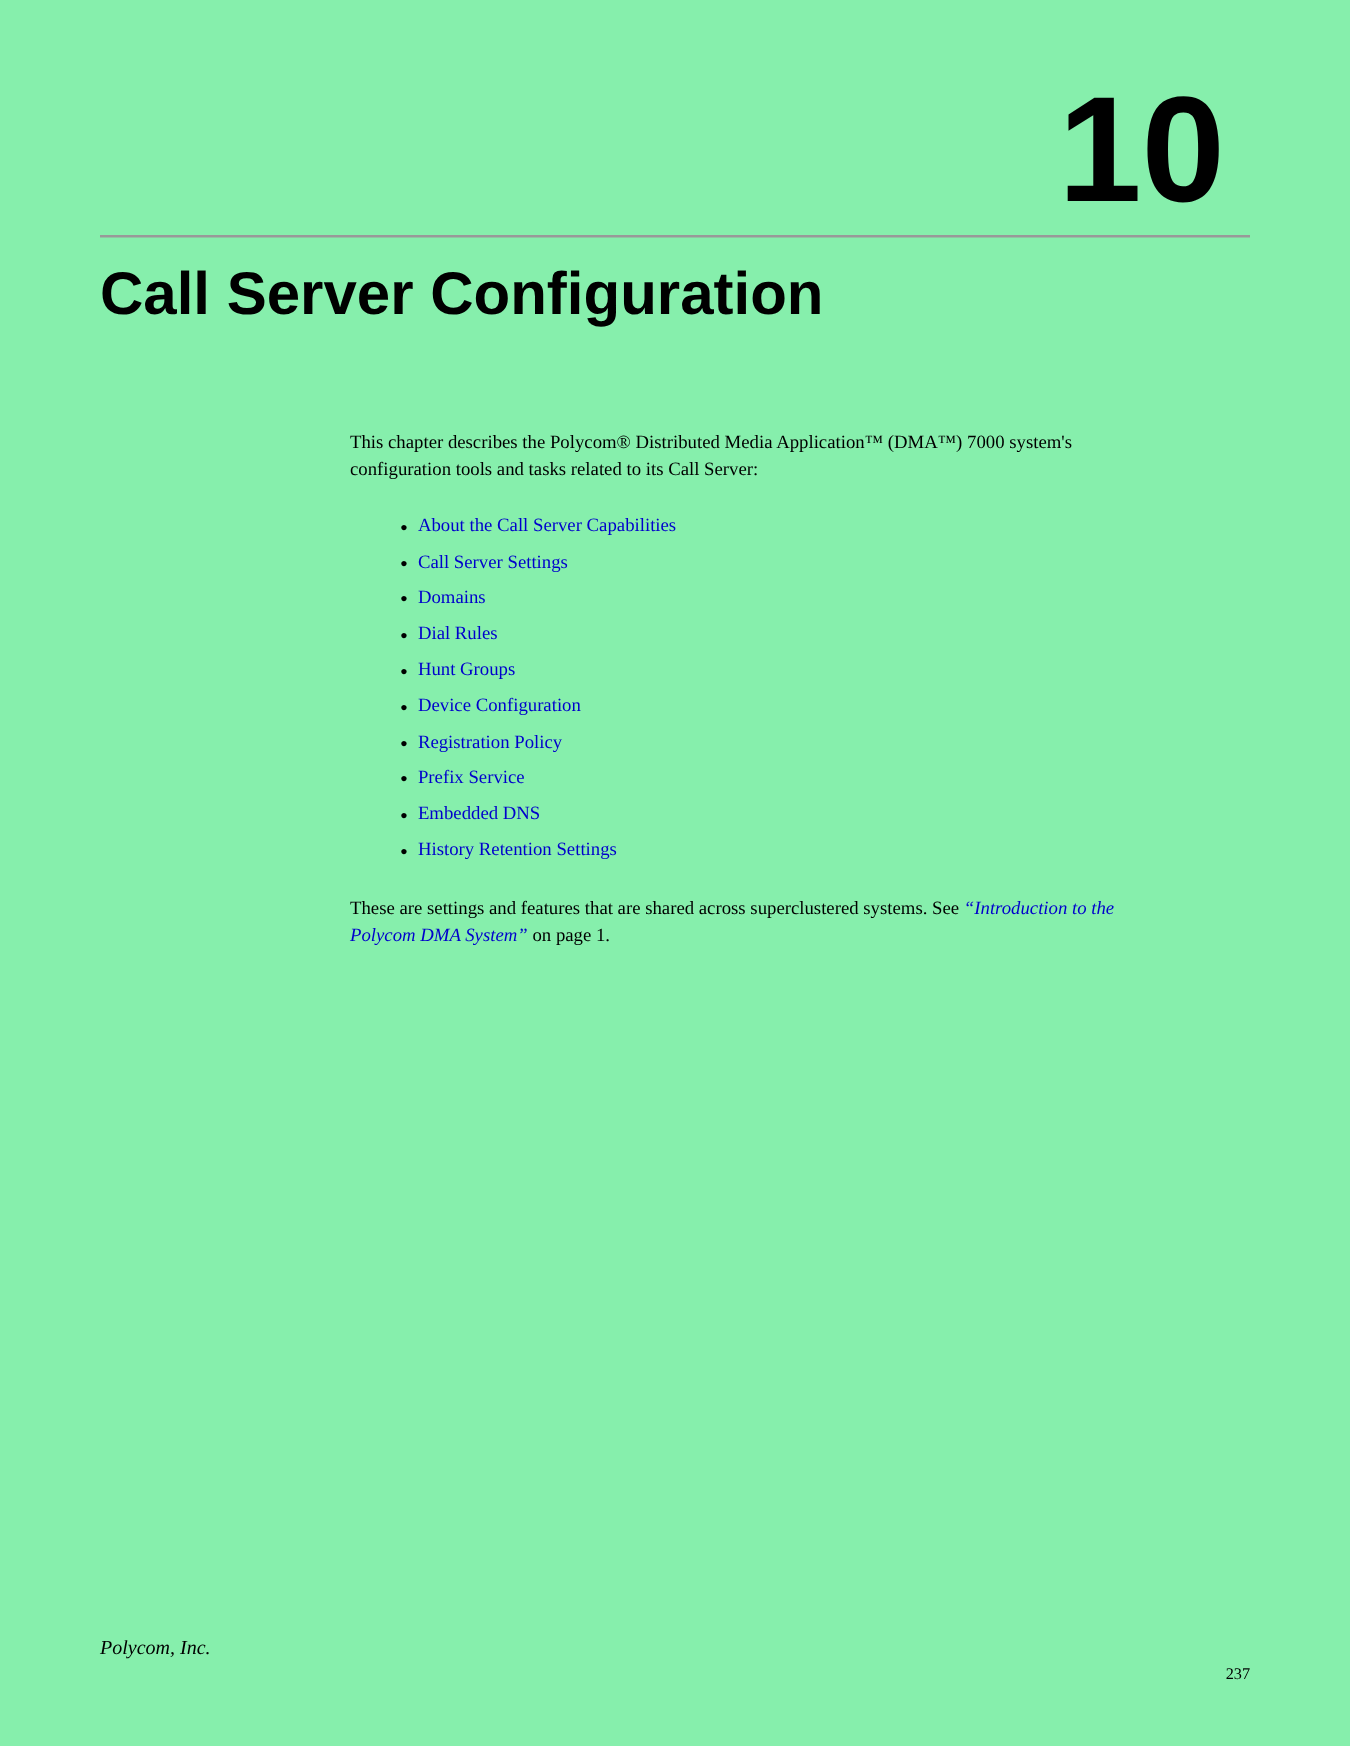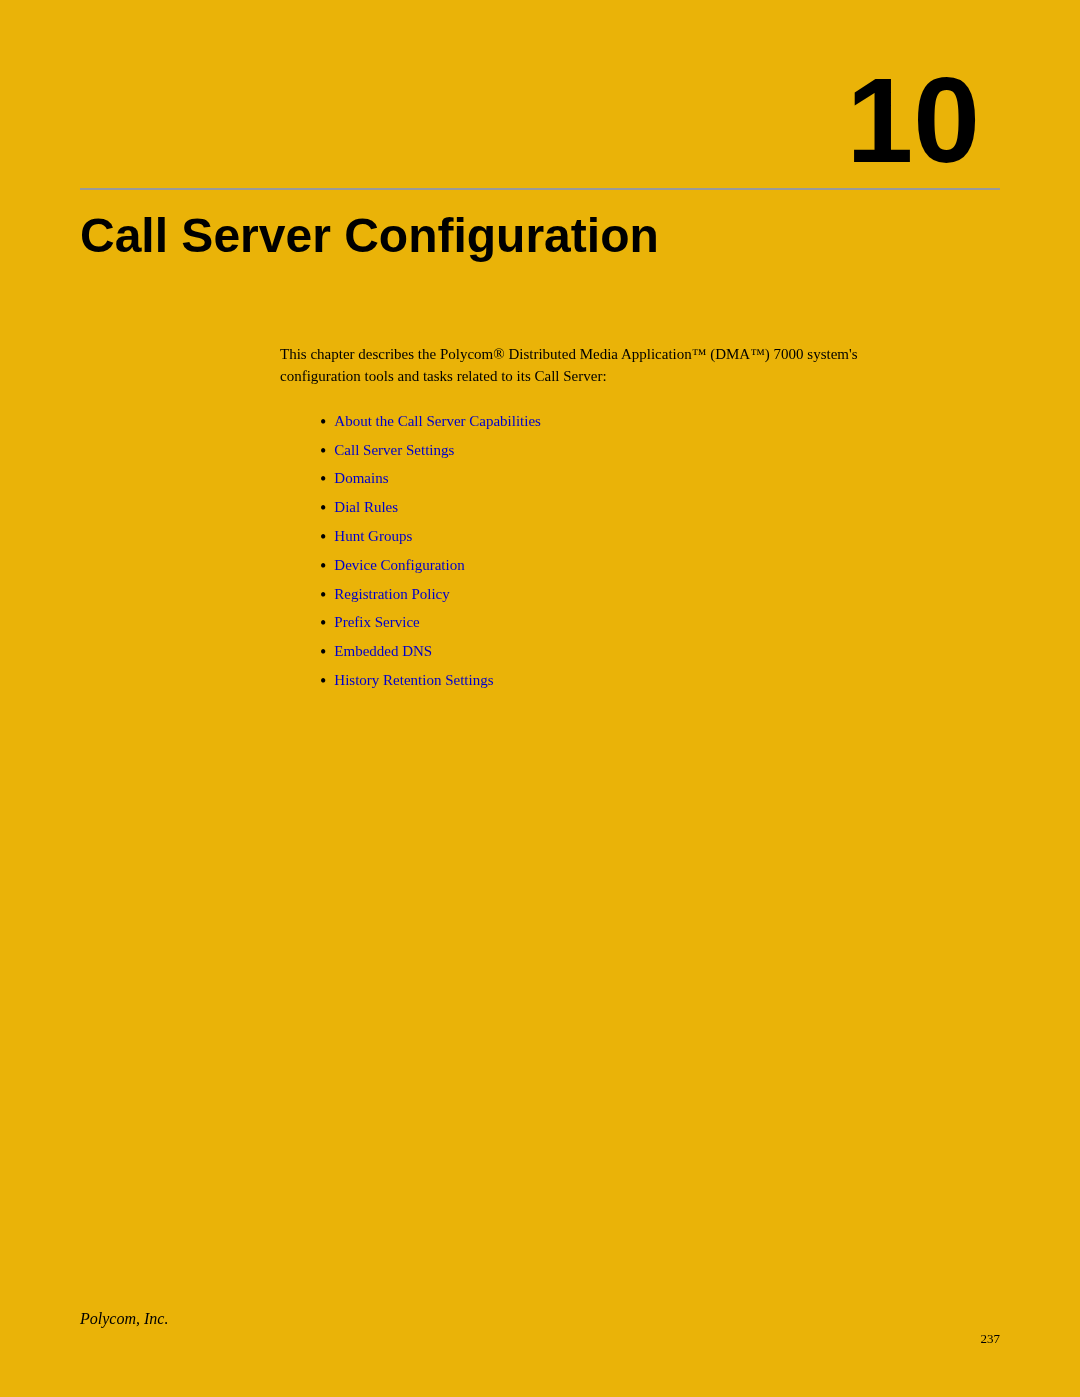--- a/index.html
+++ b/index.html
@@ -13,21 +13,21 @@
       min-height: 1397px;
       background: #ffffff;
       font-family: 'Times New Roman', Times, serif;
       color: #000000;
       position: relative;
     }
 
     .page-container {
       width: 1080px;
       min-height: 1397px;
-      background: #eab308;
+      background: #86efac;
       position: relative;
       padding: 60px 80px 80px 80px;
     }
 
     .chapter-number {
       font-family: Arial, Helvetica, sans-serif;
       font-size: 120px;
       font-weight: 900;
       color: #000000;
       text-align: right;
@@ -173,19 +173,22 @@
     <li>
       <span class="bullet-dot">•</span>
       <a class="link-text" href="#">Embedded DNS</a>
     </li>
     <li>
       <span class="bullet-dot">•</span>
       <a class="link-text" href="#">History Retention Settings</a>
     </li>
   </ul>
 
+  <p class="footer-text">
+    <span>These are settings and features that are shared across superclustered systems. See </span><a class="footer-link" href="#">“Introduction to the Polycom DMA System”</a><span> on page 1.</span>
+  </p>
 
   <div class="page-footer">
     <span class="footer-company">Polycom, Inc.</span>
     <span class="footer-page-number">237</span>
   </div>
 
 </div>
 
 </body></html>

